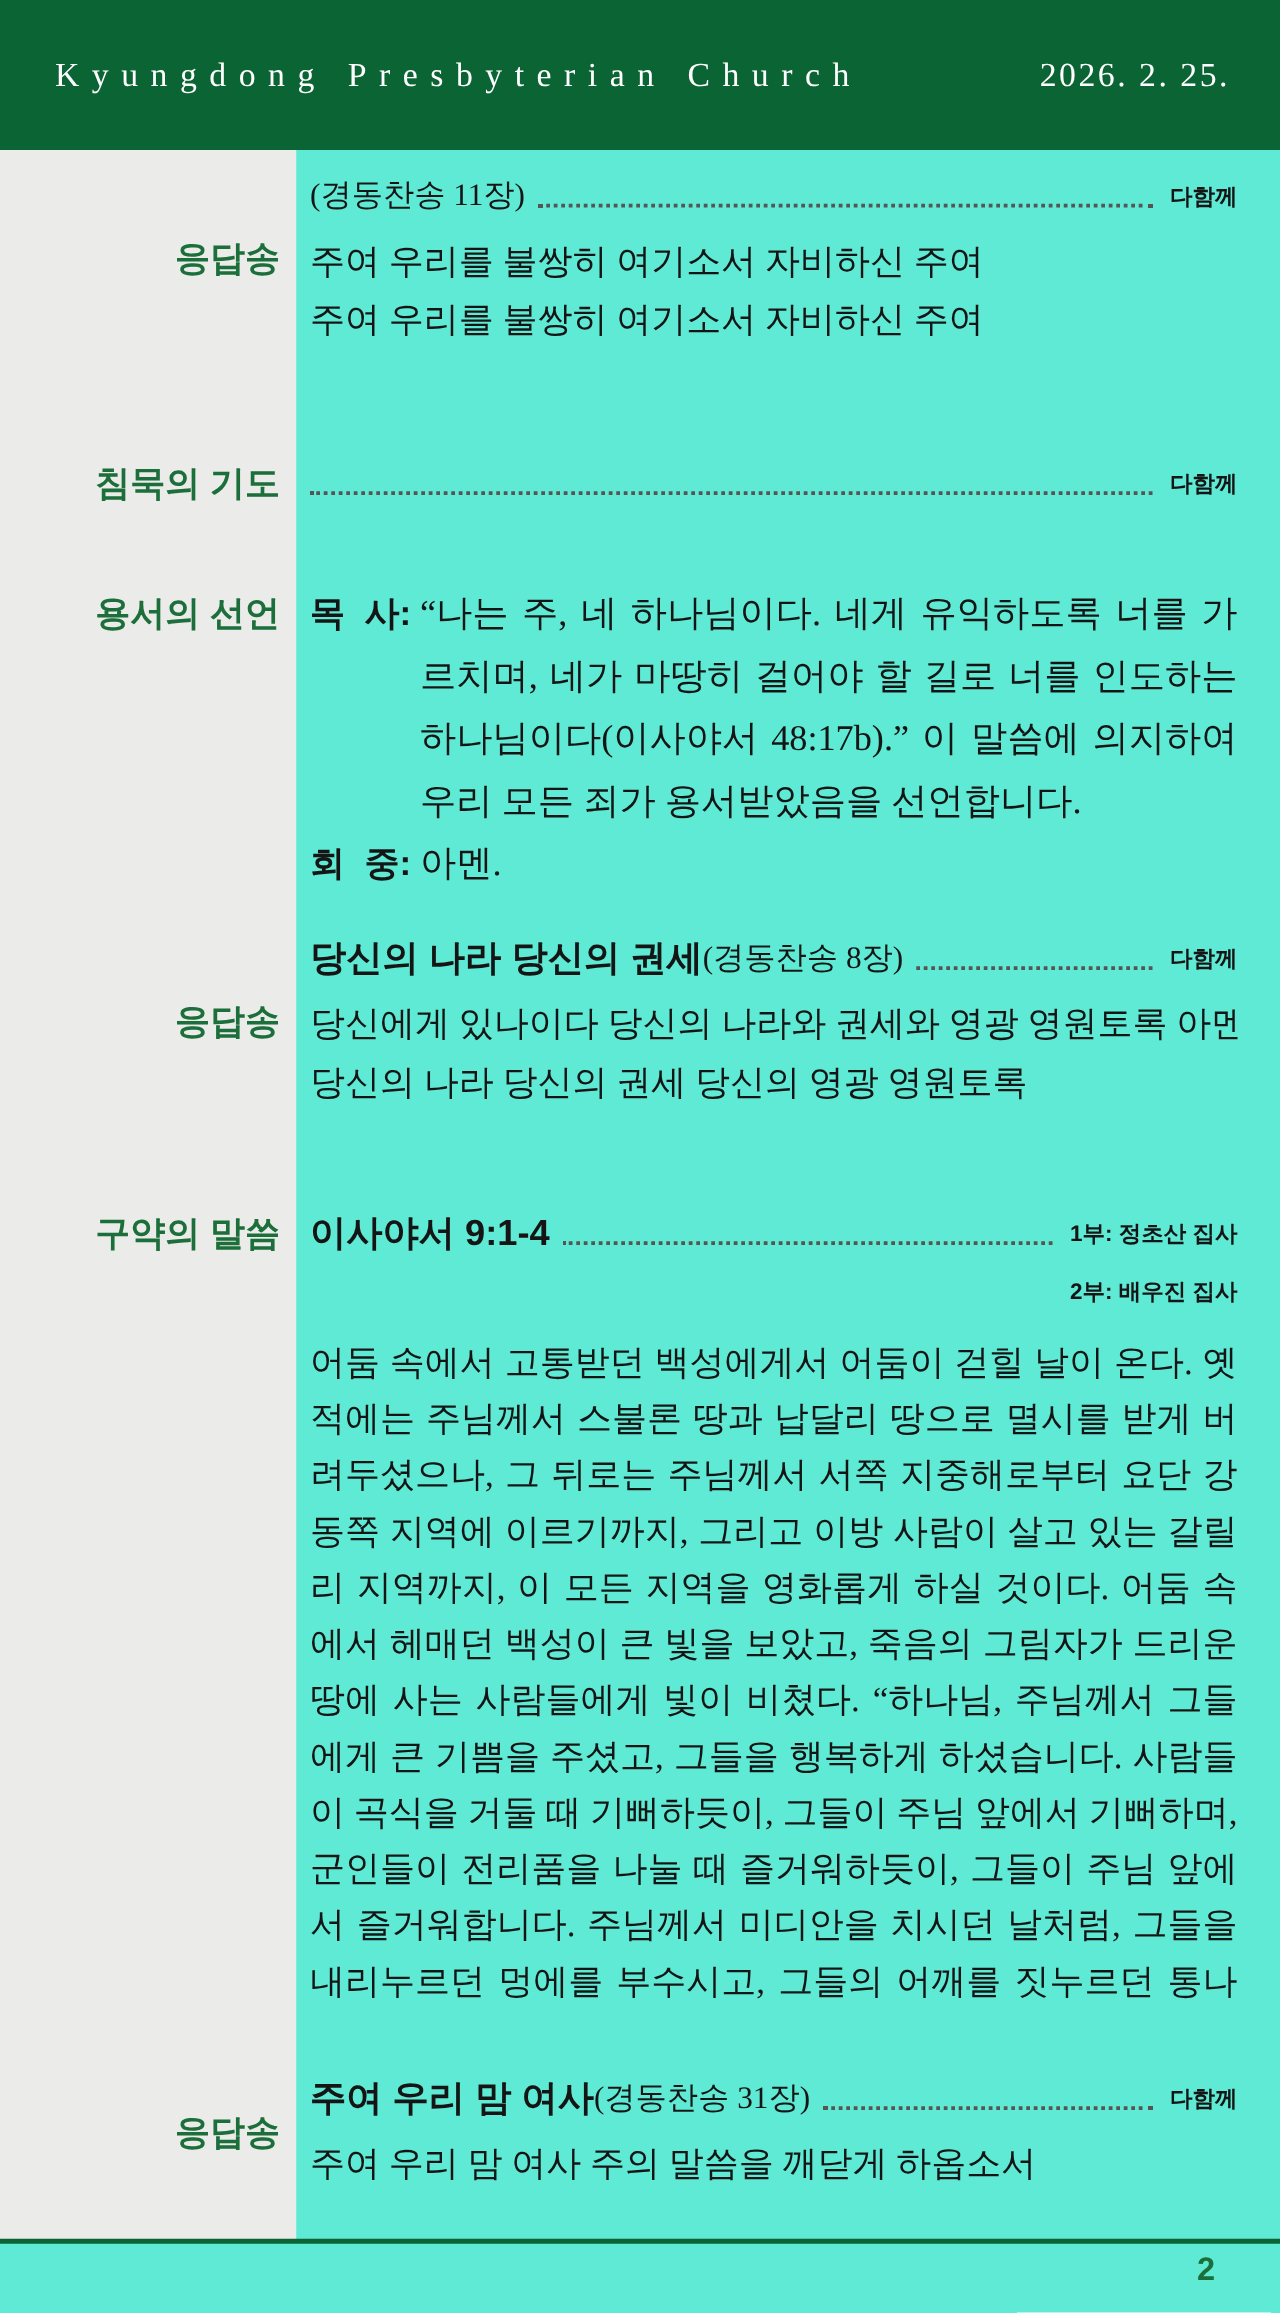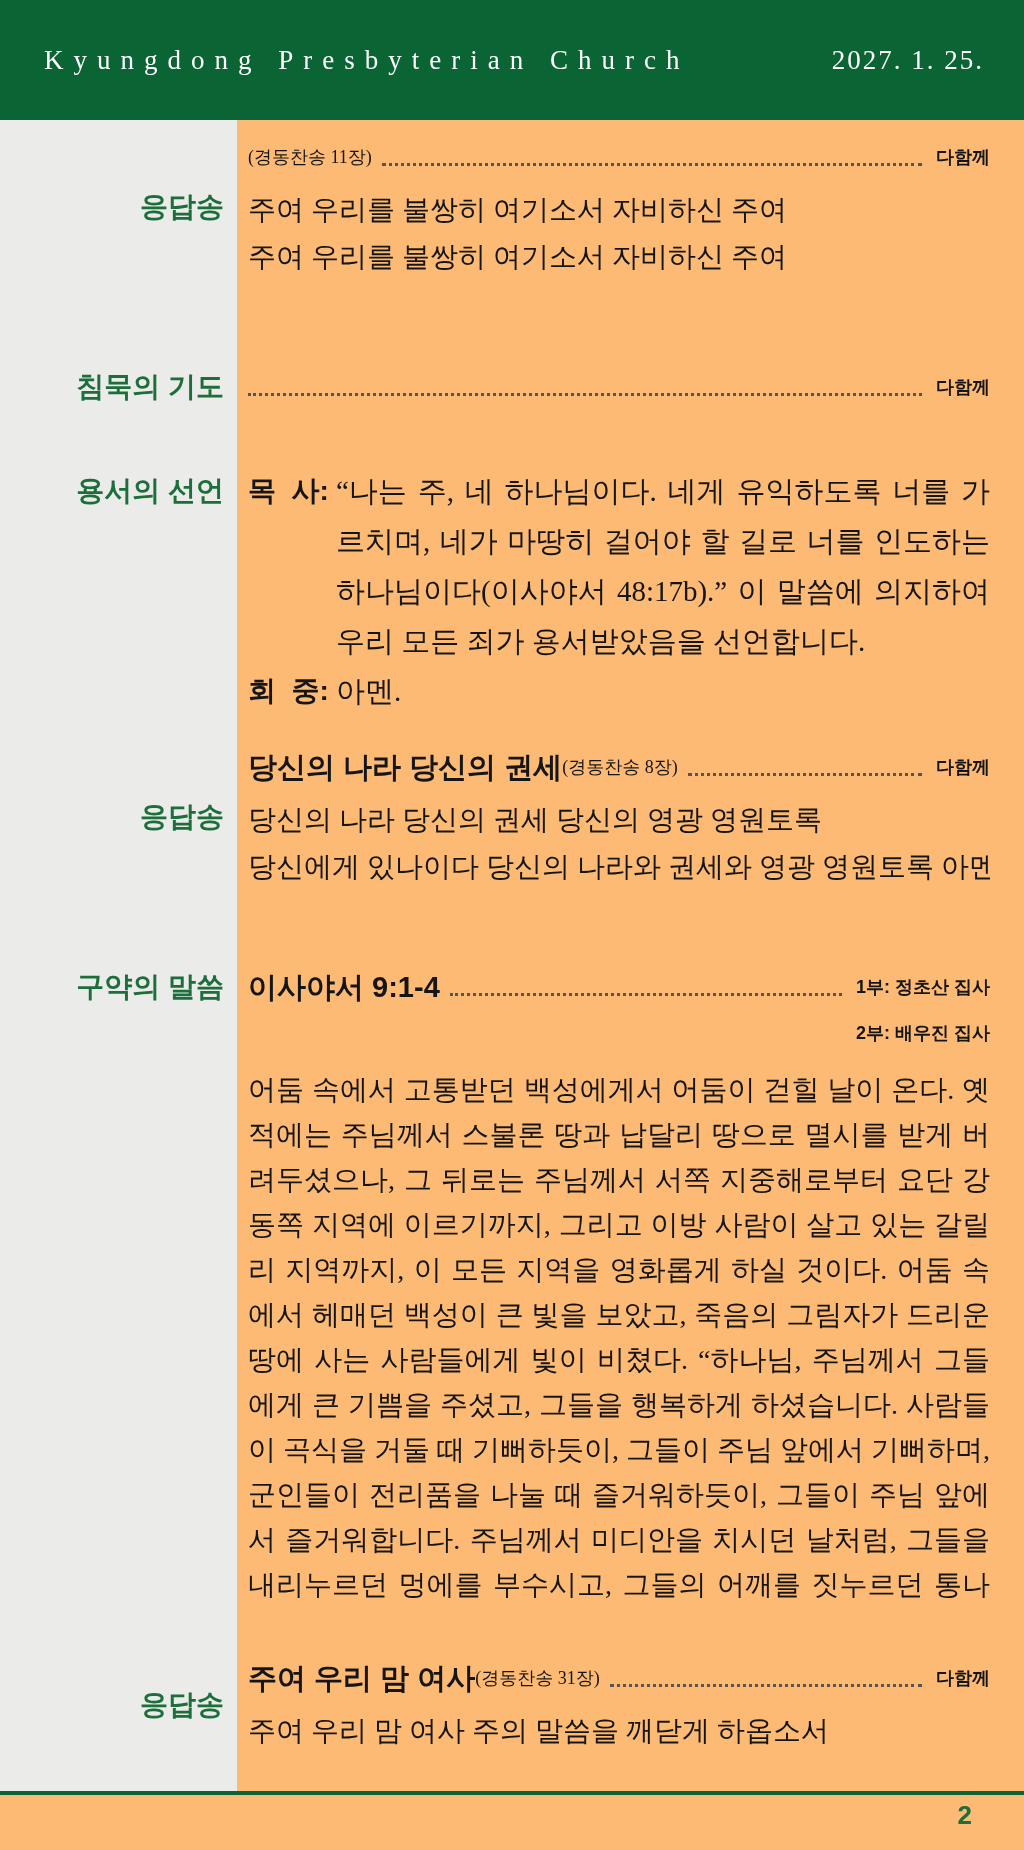--- a/index.html
+++ b/index.html
@@ -1,20 +1,20 @@
 <!DOCTYPE html>
 <html><head>
 <meta charset="utf-8">
 <style>
   * { margin:0; padding:0; box-sizing:border-box; }
   html,body { background:#ffffff; }
   .page {
     position:relative;
     width:1024px; height:1850px;
-    background:#fdba74;
+    background:#5eead4;
     overflow:hidden;
     font-family:"Liberation Serif","DejaVu Serif",serif;
     color:#151515;
   }
   
   .header {
     height:120px;
     background:#0b6433;
     display:flex;
     align-items:center;
@@ -68,21 +68,21 @@
     padding-left:11px;
     padding-right:34px;
   }
   .prow { display:flex; align-items:center; line-height:46px; }
   .t-bold {
     font-family:"Liberation Sans","DejaVu Sans",sans-serif;
     font-weight:700;
     font-size:29px;
     white-space:nowrap;
   }
-  .t-note { font-size:18px; white-space:nowrap; }
+  .t-note { font-size:25px; white-space:nowrap; }
   .leader {
     flex:1;
     min-width:30px;
     border-top:3px dotted #555555;
     margin:14px 14px 0 10px;
     height:0;
   }
   .t-right {
     font-family:"Liberation Sans","DejaVu Sans",sans-serif;
     font-weight:700;
@@ -153,21 +153,21 @@
     color:#1c6f3a;
   }
 </style>
 </head>
 <body>
 
 <div class="page">
 
   <div class="header">
     <div class="church-name">Kyungdong Presbyterian Church</div>
-    <div class="header-date">2027. 1. 25.</div>
+    <div class="header-date">2026. 2. 25.</div>
   </div>
 
   <div class="body">
     <div class="sidebar-bg"></div>
 
     <div class="section s0">
       <div class="row">
         <div class="cell-label">응답송</div>
         <div class="cell-main">
           <div class="prow">
@@ -215,22 +215,22 @@
       <div class="row">
         <div class="cell-label">응답송</div>
         <div class="cell-main">
           <div class="prow">
             <span class="t-bold">당신의 나라 당신의 권세</span>
               <span class="t-note">(경동찬송 8장)</span>
             <span class="leader"></span>
             <span class="t-right">다함께</span>
           </div>
           <div class="lyrics">
+            <div class="lyric-line">당신에게 있나이다 당신의 나라와 권세와 영광 영원토록 아멘</div>
             <div class="lyric-line">당신의 나라 당신의 권세 당신의 영광 영원토록</div>
-            <div class="lyric-line">당신에게 있나이다 당신의 나라와 권세와 영광 영원토록 아멘</div>
           </div>
         </div>
       </div>
     </div>
 
     <div class="section s4">
       <div class="row" style="align-items:flex-start;">
         <div class="cell-label">구약의 말씀</div>
         <div class="cell-main">
           <div class="prow">

